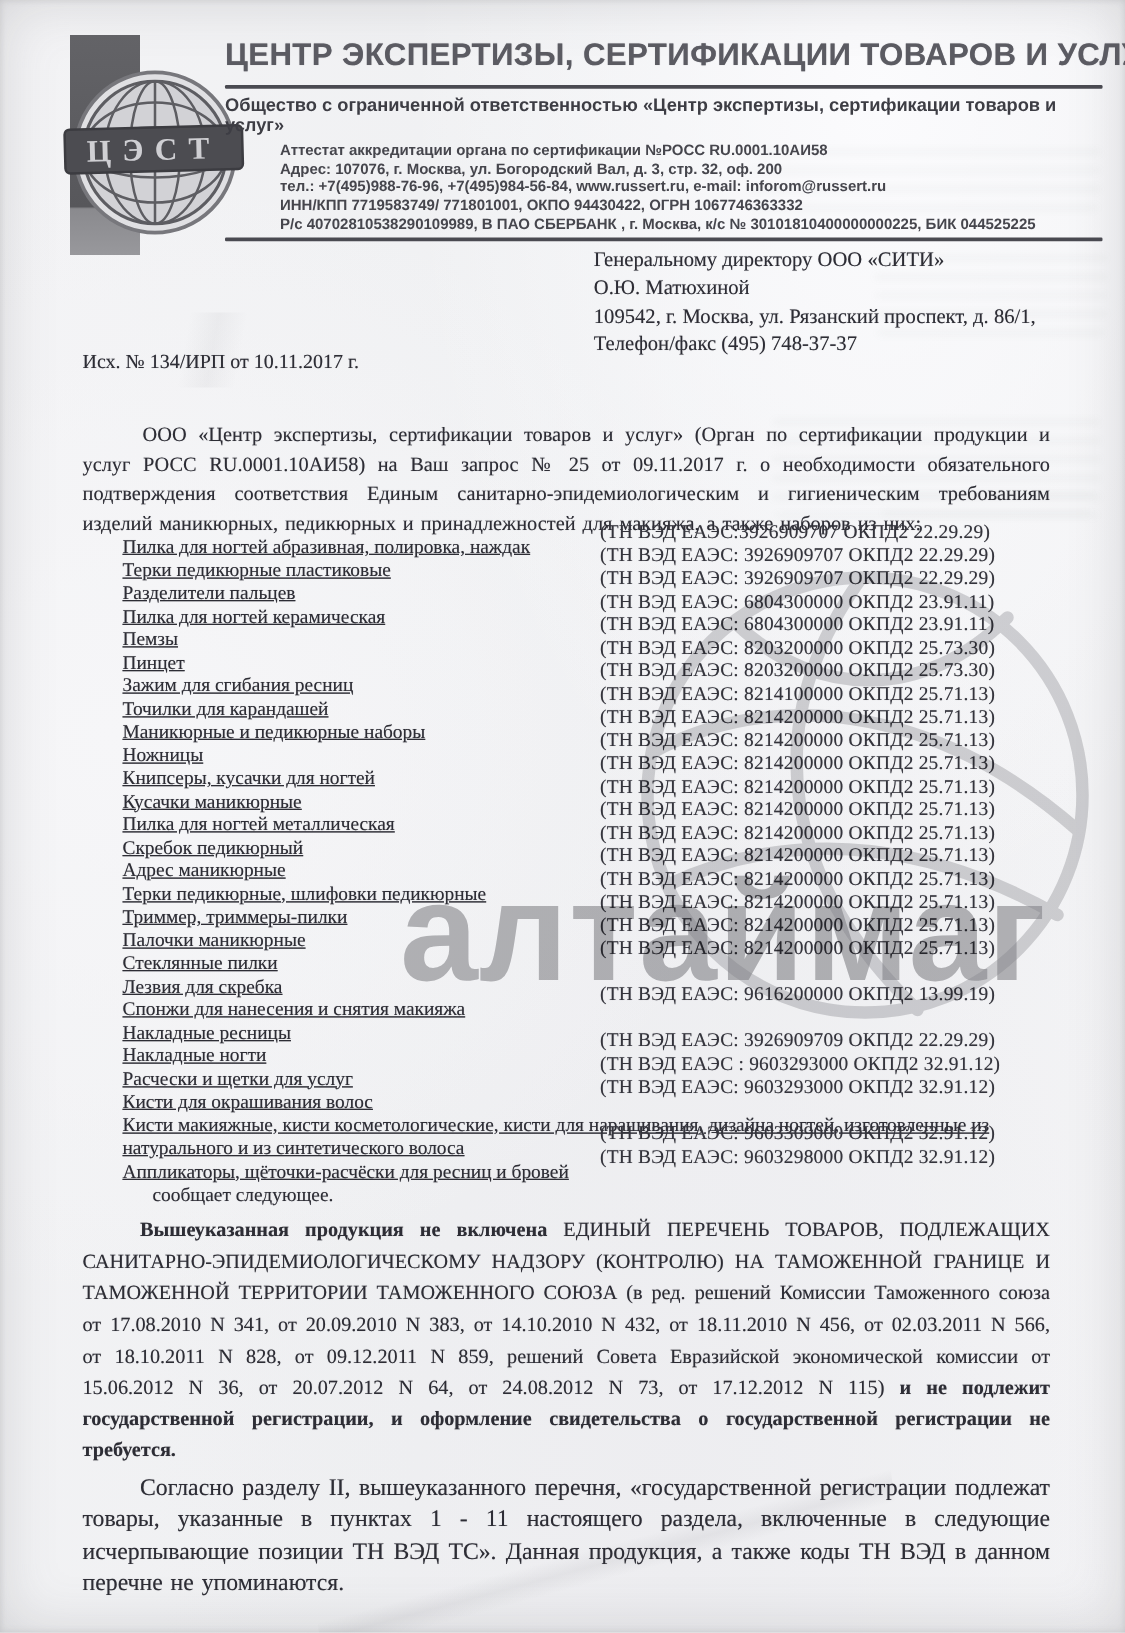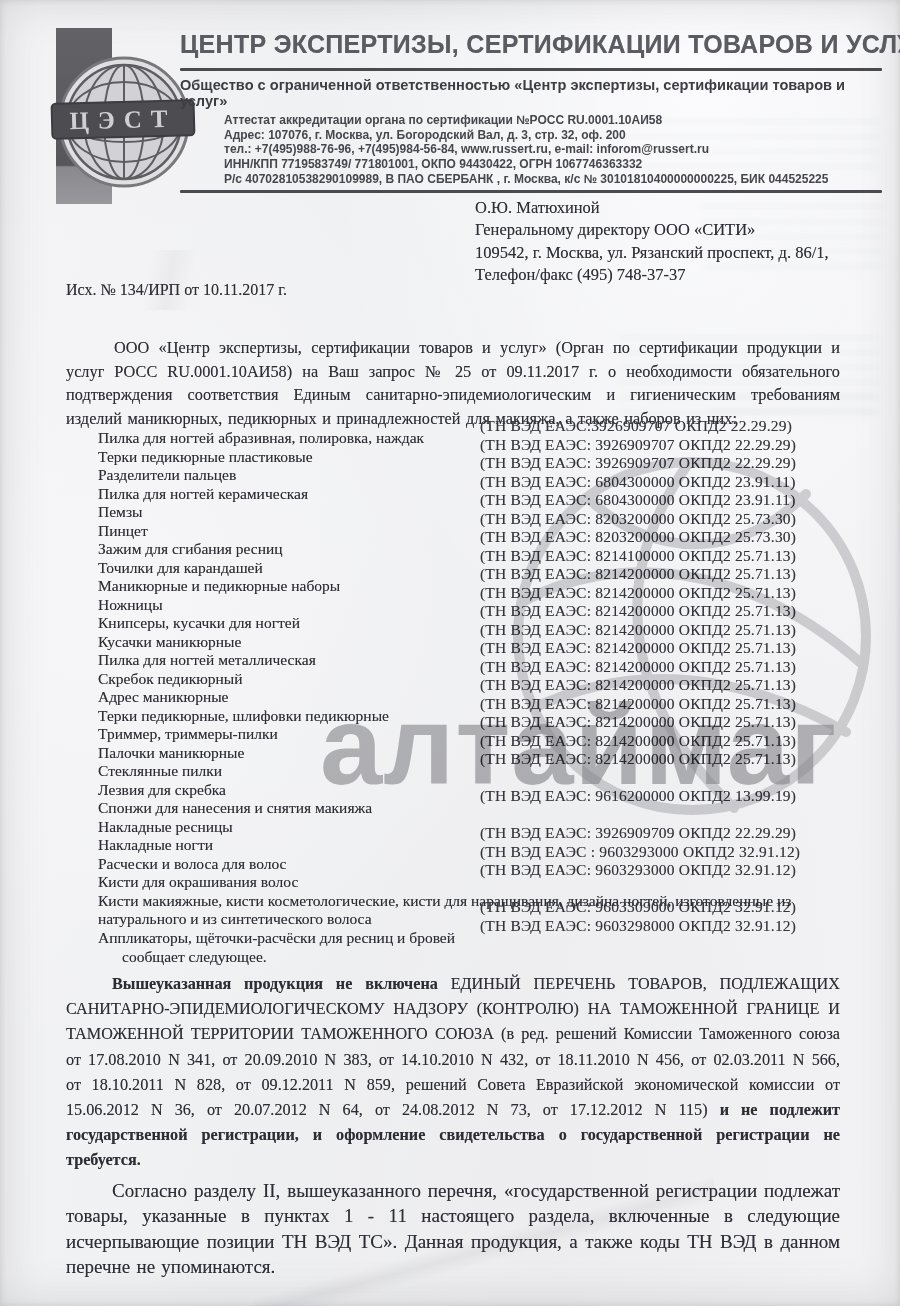--- a/index.html
+++ b/index.html
@@ -28,21 +28,21 @@
 
   
   .recipient{position:absolute;left:475px;top:197px;font-size:16.5px;line-height:22.4px;}
   .ref-line{position:absolute;left:66px;top:281px;font-size:16px;}
 
   
   .intro{position:absolute;left:66px;top:336px;width:774px;margin:0;
     font-size:16.3px;line-height:23.5px;text-align:justify;text-indent:48px;word-spacing:1.5px;}
   .products{position:absolute;left:98px;top:429px;width:742px;font-size:15.5px;}
   .prow{position:relative;line-height:18.5px;}
-  .pname{display:inline;}
+  .pname{display:inline;text-decoration:underline;}
   .pcode{position:absolute;left:382px;bottom:12px;white-space:nowrap;letter-spacing:.2px;color:#34343c;}
   .closing-line{margin-top:1px;margin-left:24px;line-height:18.5px;}
 
   .body-end{position:absolute;left:66px;top:972px;width:774px;}
   .para2{margin:0;font-size:16.2px;line-height:25.2px;text-align:justify;text-indent:46px;word-spacing:3px;}
   .para3{margin:4px 0 0;font-size:19px;line-height:25.6px;text-align:justify;text-indent:46px;word-spacing:1.5px;}
   .b{font-weight:700;}
 
   
   .watermark{position:absolute;inset:0;pointer-events:none;mix-blend-mode:multiply;}
@@ -110,22 +110,22 @@
     <div class="org-line">Общество с ограниченной ответственностью «Центр экспертизы, сертификации товаров и услуг»</div>
     <div class="small-line">Аттестат аккредитации органа по сертификации №РОСС RU.0001.10АИ58</div>
     <div class="small-line">Адрес: 107076, г. Москва, ул. Богородский Вал, д. 3, стр. 32, оф. 200</div>
     <div class="small-line"><span>тел.: +7(495)988-76-96, +7(495)984-56-84, </span><span class="ulink">www.russert.ru</span><span>, e-mail: </span><span class="ulink">inforom@russert.ru</span></div>
     <div class="small-line">ИНН/КПП 7719583749/ 771801001, ОКПО 94430422, ОГРН 1067746363332</div>
     <div class="small-line">Р/с 40702810538290109989, В ПАО СБЕРБАНК , г. Москва, к/с № 30101810400000000225, БИК 044525225</div>
     <div class="rule rule-bottom"></div>
   </div>
 
   <div class="recipient scan-text">
+    <div>Генеральному директору ООО «СИТИ»</div>
     <div>О.Ю. Матюхиной</div>
-    <div>Генеральному директору ООО «СИТИ»</div>
     <div>109542, г. Москва, ул. Рязанский проспект, д. 86/1,</div>
     <div>Телефон/факс (495) 748-37-37</div>
   </div>
 
   <div class="ref-line scan-text">Исх. № 134/ИРП от 10.11.2017 г.</div>
 
   <p class="intro scan-text">ООО «Центр экспертизы, сертификации товаров и услуг» (Орган по сертификации продукции и услуг РОСС RU.0001.10АИ58) на Ваш запрос № 25 от 09.11.2017 г. о необходимости обязательного подтверждения соответствия Единым санитарно-эпидемиологическим и гигиеническим требованиям изделий маникюрных, педикюрных и принадлежностей для макияжа, а также наборов из них:</p>
 
   <div class="products scan-text" id="products">
   <div class="prow">
@@ -235,21 +235,21 @@
   <div class="prow">
     <span class="pname">Накладные ресницы</span>
   </div>
 
   <div class="prow">
     <span class="pname">Накладные ногти</span>
     <span class="pcode">(ТН ВЭД ЕАЭС: 3926909709 ОКПД2 22.29.29)</span>
   </div>
 
   <div class="prow">
-    <span class="pname">Расчески и волоса для волос</span>
+    <span class="pname">Расчески и щетки для услуг</span>
     <span class="pcode">(ТН ВЭД ЕАЭС : 9603293000 ОКПД2 32.91.12)</span>
   </div>
 
   <div class="prow">
     <span class="pname">Кисти для окрашивания волос</span>
     <span class="pcode">(ТН ВЭД ЕАЭС: 9603293000 ОКПД2 32.91.12)</span>
   </div>
 
   <div class="prow">
     <span class="pname">Кисти макияжные, кисти косметологические, кисти для наращивания, дизайна ногтей, изготовленные из натурального и из синтетического волоса</span>

